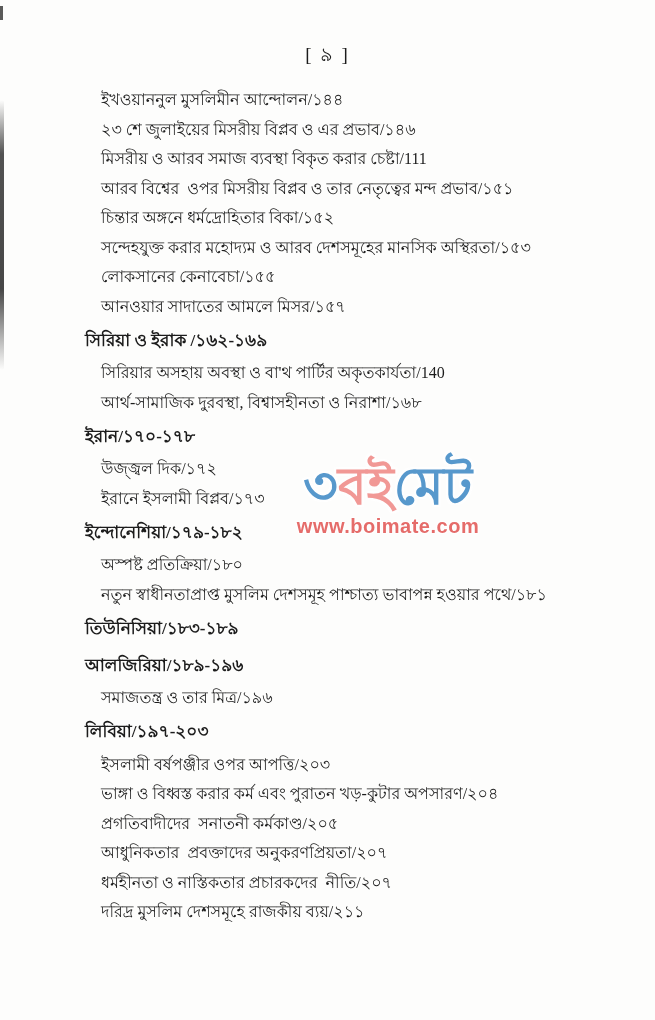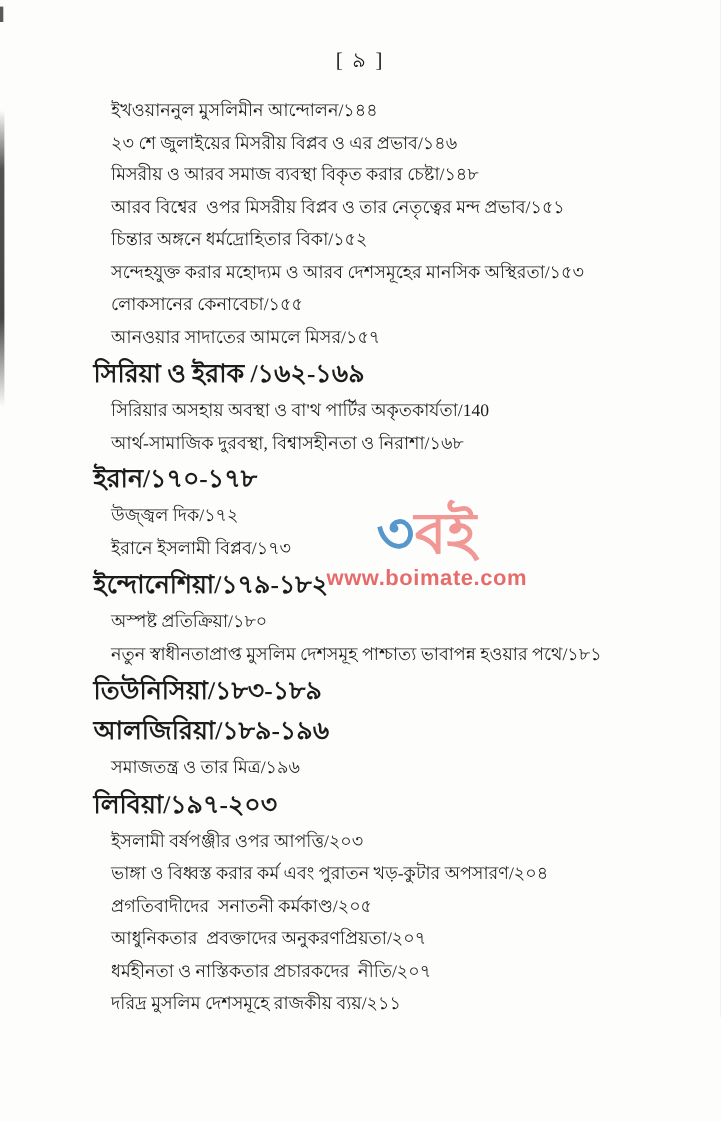--- a/index.html
+++ b/index.html
@@ -56,21 +56,21 @@
     white-space: pre;
     overflow: visible;
   }
   .toc-line.entry {
     height: 29.5px;
     font-size: 16px;
     margin-left: 16px;
   }
   .toc-line.header {
     height: 37px;
-    font-size: 23px;
+    font-size: 17px;
     font-weight: 700;
   }
   .watermark {
     position: absolute;
     left: 243px;
     top: 458px;
     width: 290px;
     text-align: center;
     z-index: 5;
     opacity: 0.92;
@@ -111,21 +111,21 @@
 <div class="page">
 
   <div class="scan-speck"></div>
   <div class="scan-edge"></div>
 
   <div class="page-number">[ ৯ ]</div>
 
   <div class="toc" id="toc">
       <div class="toc-line entry">ইখওয়াননুল মুসলিমীন আন্দোলন/১৪৪</div>
       <div class="toc-line entry">২৩ শে জুলাইয়ের মিসরীয় বিপ্লব ও এর প্রভাব/১৪৬</div>
-      <div class="toc-line entry">মিসরীয় ও আরব সমাজ ব্যবস্থা বিকৃত করার চেষ্টা/১৪৮</div>
+      <div class="toc-line entry">মিসরীয় ও আরব সমাজ ব্যবস্থা বিকৃত করার চেষ্টা/111</div>
       <div class="toc-line entry">আরব বিশ্বের  ওপর মিসরীয় বিপ্লব ও তার নেতৃত্বের মন্দ প্রভাব/১৫১</div>
       <div class="toc-line entry">চিন্তার অঙ্গনে ধর্মদ্রোহিতার বিকা/১৫২</div>
       <div class="toc-line entry">সন্দেহযুক্ত করার মহোদ্যম ও আরব দেশসমূহের মানসিক অস্থিরতা/১৫৩</div>
       <div class="toc-line entry">লোকসানের কেনাবেচা/১৫৫</div>
       <div class="toc-line entry">আনওয়ার সাদাতের আমলে মিসর/১৫৭</div>
       <div class="toc-line header">সিরিয়া ও ইরাক /১৬২-১৬৯</div>
       <div class="toc-line entry">সিরিয়ার অসহায় অবস্থা ও বা'থ পার্টির অকৃতকার্যতা/140</div>
       <div class="toc-line entry">আর্থ-সামাজিক দুরবস্থা, বিশ্বাসহীনতা ও নিরাশা/১৬৮</div>
       <div class="toc-line header">ইরান/১৭০-১৭৮</div>
       <div class="toc-line entry">উজ্জ্বল দিক/১৭২</div>
@@ -142,17 +142,18 @@
       <div class="toc-line entry">প্রগতিবাদীদের  সনাতনী কর্মকাণ্ড/২০৫</div>
       <div class="toc-line entry">আধুনিকতার  প্রবক্তাদের অনুকরণপ্রিয়তা/২০৭</div>
       <div class="toc-line entry">ধর্মহীনতা ও নাস্তিকতার প্রচারকদের  নীতি/২০৭</div>
       <div class="toc-line entry">দরিদ্র মুসলিম দেশসমূহে রাজকীয় ব্যয়/২১১</div>
     </div>
 
   <div class="watermark">
     <div class="wm-logo">
       <span class="wm-glyph">৩</span>
         <span class="wm-red">বই</span>
+        <span class="wm-blue">মেট</span>
     </div>
     <div class="wm-url">www.boimate.com</div>
   </div>
 
 </div>
 
 </body></html>

